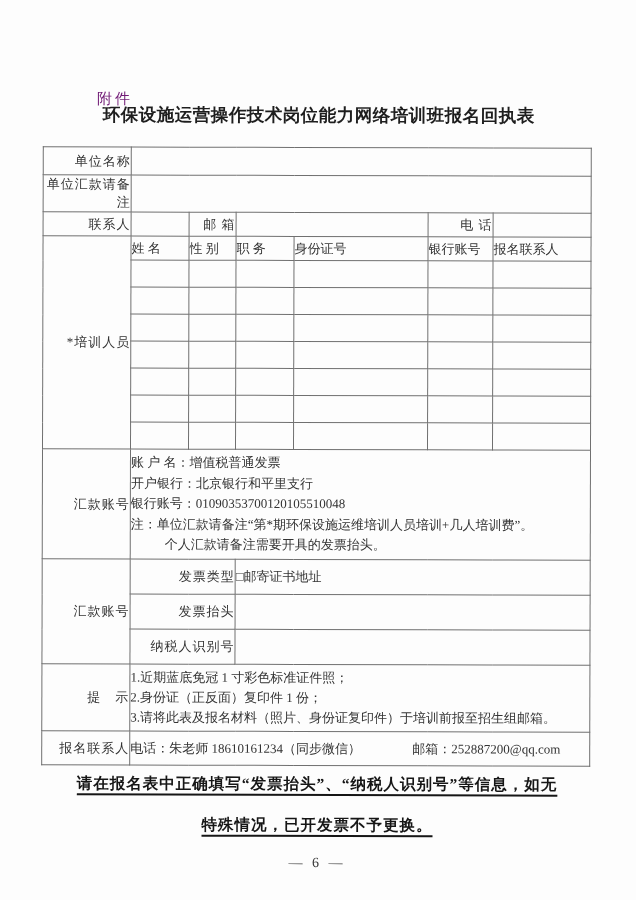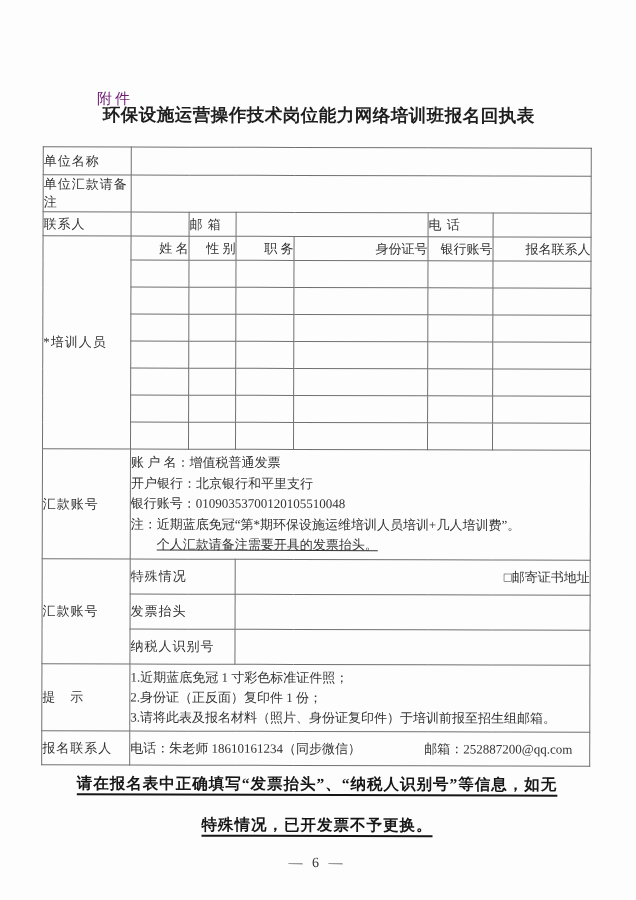--- a/index.html
+++ b/index.html
@@ -15,36 +15,36 @@
     font-weight:bold;font-size:17.5px;letter-spacing:0.5px;color:#1e1e1e;
   }
   table.form-table{
     position:absolute;left:42px;top:147px;width:548px;
     border-collapse:collapse;table-layout:fixed;font-size:13px;color:#333;
   }
   .form-table td,.form-table th{
     border:1px solid #707070;padding:0;font-weight:normal;
     vertical-align:middle;overflow:hidden;
   }
-  .c{text-align:right;}
-  .lbl{text-align:left;letter-spacing:1px;}
+  .c{text-align:left;}
+  .lbl{text-align:right;letter-spacing:1px;}
   .r-unit{height:28px;}
   .r-mail{height:28px;}
   .r-contact{height:24px;}
   .r-thead{height:24px;}
   .trainee-row{height:27px;}
   .r-remit{height:110px;}
   .r-invoice{height:35px;}
   .r-tips{height:67px;}
   .r-reg{height:34px;}
   .remit-lines{padding:3px 4px 3px 10px;line-height:20.5px;text-align:left;}
-  .remit-lines .indent{padding-left:26px;text-decoration:underline;}
+  .remit-lines .indent{padding-left:34px;}
   .tips-lines{padding:2px 4px 2px 6px;line-height:20px;text-align:left;}
   .reg-row-content{text-align:left;padding-left:10px;}
-  .reg-row-content .email{margin-left:60px;}
+  .reg-row-content .email{margin-left:48px;}
   .footer-note{
     position:absolute;left:0;right:0;top:763px;text-align:center;
     font-weight:bold;font-size:15.5px;color:#161616;letter-spacing:1px;
   }
   .footer-note div{
     line-height:41px;text-decoration:underline;text-underline-offset:5px;
     text-decoration-thickness:1.5px;
   }
   .page-number{
     position:absolute;left:0;right:0;top:855px;text-align:center;
@@ -155,28 +155,28 @@
           <td></td>
           <td></td>
         </tr>
 
       <tr class="r-remit">
         <td class="lbl">汇款账号</td>
         <td colspan="6" class="remit-lines">
           <div>账 户 名：增值税普通发票</div>
           <div>开户银行：北京银行和平里支行</div>
           <div>银行账号：01090353700120105510048</div>
-          <div>注：近期蓝底免冠“第*期环保设施运维培训人员培训+几人培训费”。</div>
+          <div>注：单位汇款请备注“第*期环保设施运维培训人员培训+几人培训费”。</div>
           <div class="indent">个人汇款请备注需要开具的发票抬头。</div>
         </td>
       </tr>
 
       <tr class="r-invoice">
         <td class="lbl" rowspan="3">汇款账号</td>
-        <td colspan="2" class="lbl">特殊情况</td>
+        <td colspan="2" class="lbl">发票类型</td>
         <td colspan="4" class="c">□邮寄证书地址</td>
       </tr>
       <tr class="r-invoice">
         <td colspan="2" class="lbl">发票抬头</td>
         <td colspan="4"></td>
       </tr>
       <tr class="r-invoice">
         <td colspan="2" class="lbl">纳税人识别号</td>
         <td colspan="4"></td>
       </tr>

